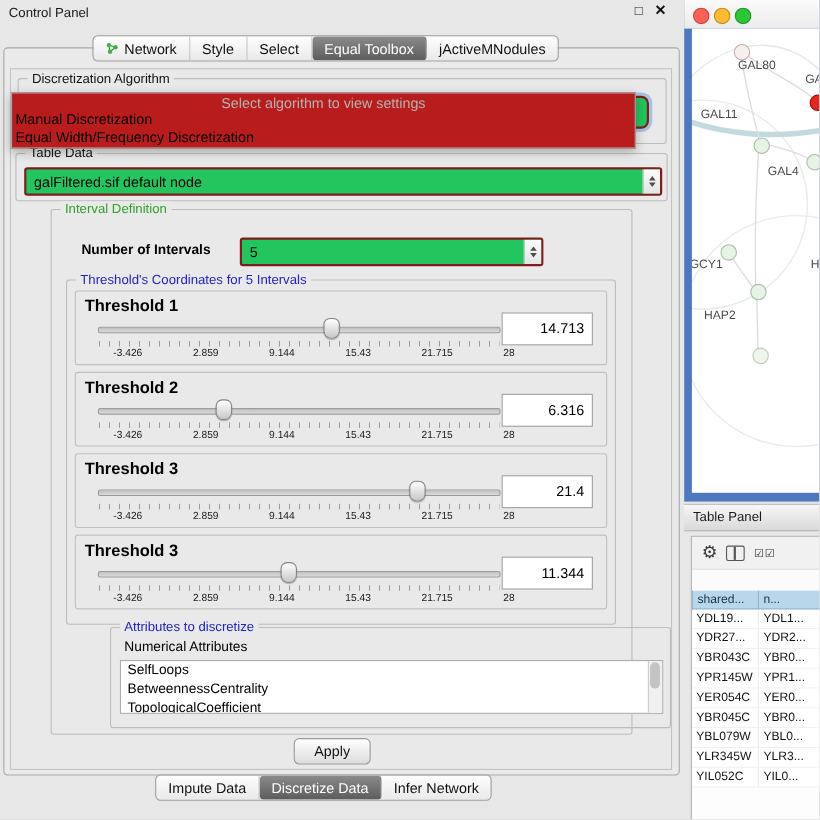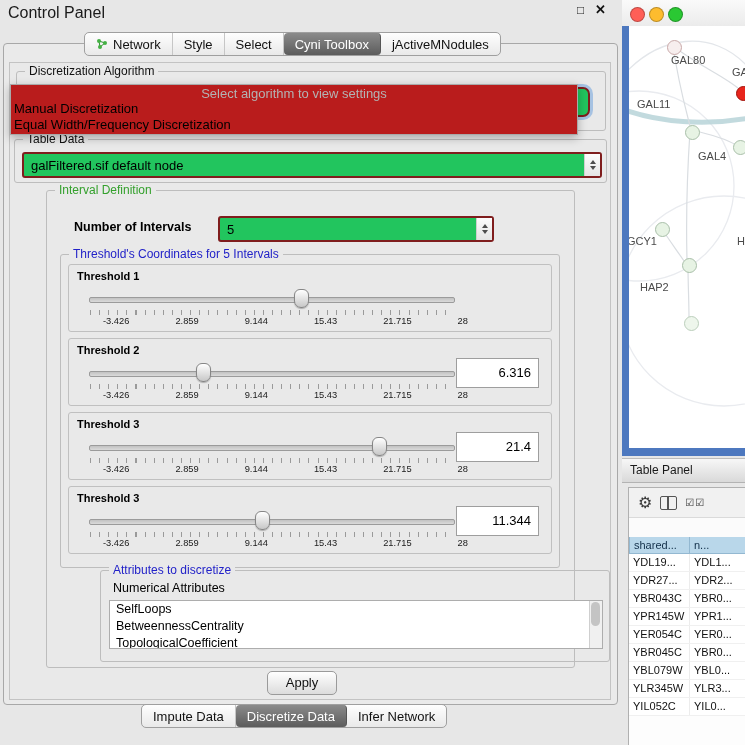--- a/index.html
+++ b/index.html
@@ -1,20 +1,20 @@
 <!DOCTYPE html>
 <html><head>
 <meta charset="utf-8">
 <style>
   html,body{margin:0;padding:0;background:#d9d9d9;}
   .app{position:relative;width:745px;height:745px;background:#e7e7e7;font-family:"Liberation Sans",sans-serif;overflow:hidden;}
   .abs{position:absolute;}
 
   
-  .titlebar-text{left:8px;top:4px;font-size:16px;color:#1a1a1a;}
+  .titlebar-text{left:8px;top:4px;font-size:12px;color:#1a1a1a;}
   .win-float{left:577px;top:3px;font-size:12px;color:#222;cursor:default;}
   .win-close{left:595px;top:2px;font-size:13px;font-weight:bold;color:#111;cursor:default;}
 
   
   .outer-pane{left:3px;top:43px;width:613px;height:660px;border:1px solid #a8a8a8;border-radius:4px;background:#eaeaea;}
   .inner-pane{left:9px;top:62px;width:600px;height:636px;border:1px solid #c3c3c3;background:#e9e9e9;}
 
   
   .tabbar{display:flex;align-items:stretch;height:22px;border:1px solid #9f9f9f;border-radius:5px;background:linear-gradient(#fefefe,#e9e9e9);overflow:hidden;}
   .tabbar.top{left:84px;top:32px;}
@@ -48,21 +48,21 @@
   .tdata-group{left:14px;top:139px;width:591px;height:42px;}
   .td-combo{left:22px;top:152px;width:576px;height:22px;}
 
   
   .interval-group{left:46px;top:190px;width:527px;height:476px;}
   .count-label{left:74px;top:220px;font-size:12.5px;font-weight:bold;color:#000;}
   .count-combo{left:218px;top:216px;width:272px;height:22px;}
   .thr-group{left:60px;top:254px;width:498px;height:312px;}
 
   .tbox{position:absolute;left:68px;width:482px;height:66px;border:1px solid #c0c0c0;border-radius:3px;}
-  .tbox .tlabel{position:absolute;left:8px;top:5px;font-size:11px;font-weight:bold;color:#000;}
+  .tbox .tlabel{position:absolute;left:8px;top:5px;font-size:15px;font-weight:bold;color:#000;}
   .slider{position:absolute;left:20px;top:23px;width:366px;height:40px;}
   .track{position:absolute;left:0;right:0;top:9px;height:4px;background:linear-gradient(#c2c2c2,#dadada);border:1px solid #9b9b9b;border-radius:2px;}
   .thumb{position:absolute;top:1px;width:13px;height:17px;background:linear-gradient(#ffffff,#c7c7c7);border:1px solid #868686;border-radius:6px 6px 7px 7px;box-shadow:0 1px 1px rgba(0,0,0,.25);}
   .ticks{position:absolute;left:1px;right:1px;top:22px;height:5px;background:repeating-linear-gradient(to right,#9a9a9a 0 1px,transparent 1px 9.1px);}
   .ticklabels{position:absolute;left:-11px;right:-13px;top:28px;display:flex;justify-content:space-between;font-size:9.3px;color:#1a1a1a;margin-left:25px;}
   .tvalue{position:absolute;right:12px;top:19px;width:74px;height:28px;background:#fff;border:1px solid #9e9e9e;font-size:13px;color:#000;text-align:right;line-height:28px;padding-right:7px;}
 
   
   .attr-group{left:55px;top:570px;width:508px;height:90px;margin-left:45px;}
   .attr-head{position:absolute;left:12px;top:10px;font-size:12.5px;font-weight:normal;color:#000;}
@@ -126,21 +126,21 @@
       </svg>
       <span>Network</span>
     </div>
     <div class="tab">
         <span>Style</span>
       </div>
     <div class="tab">
         <span>Select</span>
       </div>
     <div class="tab selected">
-        <span>Cyni Toolbox</span>
+        <span>Equal Toolbox</span>
       </div>
     <div class="tab">
         <span>jActiveMNodules</span>
       </div>
   </div>
 
   <div class="abs group algo-group">
     <span class="glabel">Discretization Algorithm</span>
   </div>
   <div class="abs combo algo-combo"></div>
@@ -187,20 +187,21 @@
       <div class="ticks"></div>
       <div class="ticklabels">
           <span>-3.426</span>
           <span>2.859</span>
           <span>9.144</span>
           <span>15.43</span>
           <span>21.715</span>
           <span>28</span>
         </div>
     </div>
+    <div class="tvalue">14.713</div>
   </div>
   <div class="abs tbox" style="top:338px">
     <div class="tlabel">Threshold 2</div>
     <div class="slider">
       <div class="track"></div>
       <div class="thumb" style="left: calc(31% - 6px);"></div>
       <div class="ticks"></div>
       <div class="ticklabels">
           <span>-3.426</span>
           <span>2.859</span>

